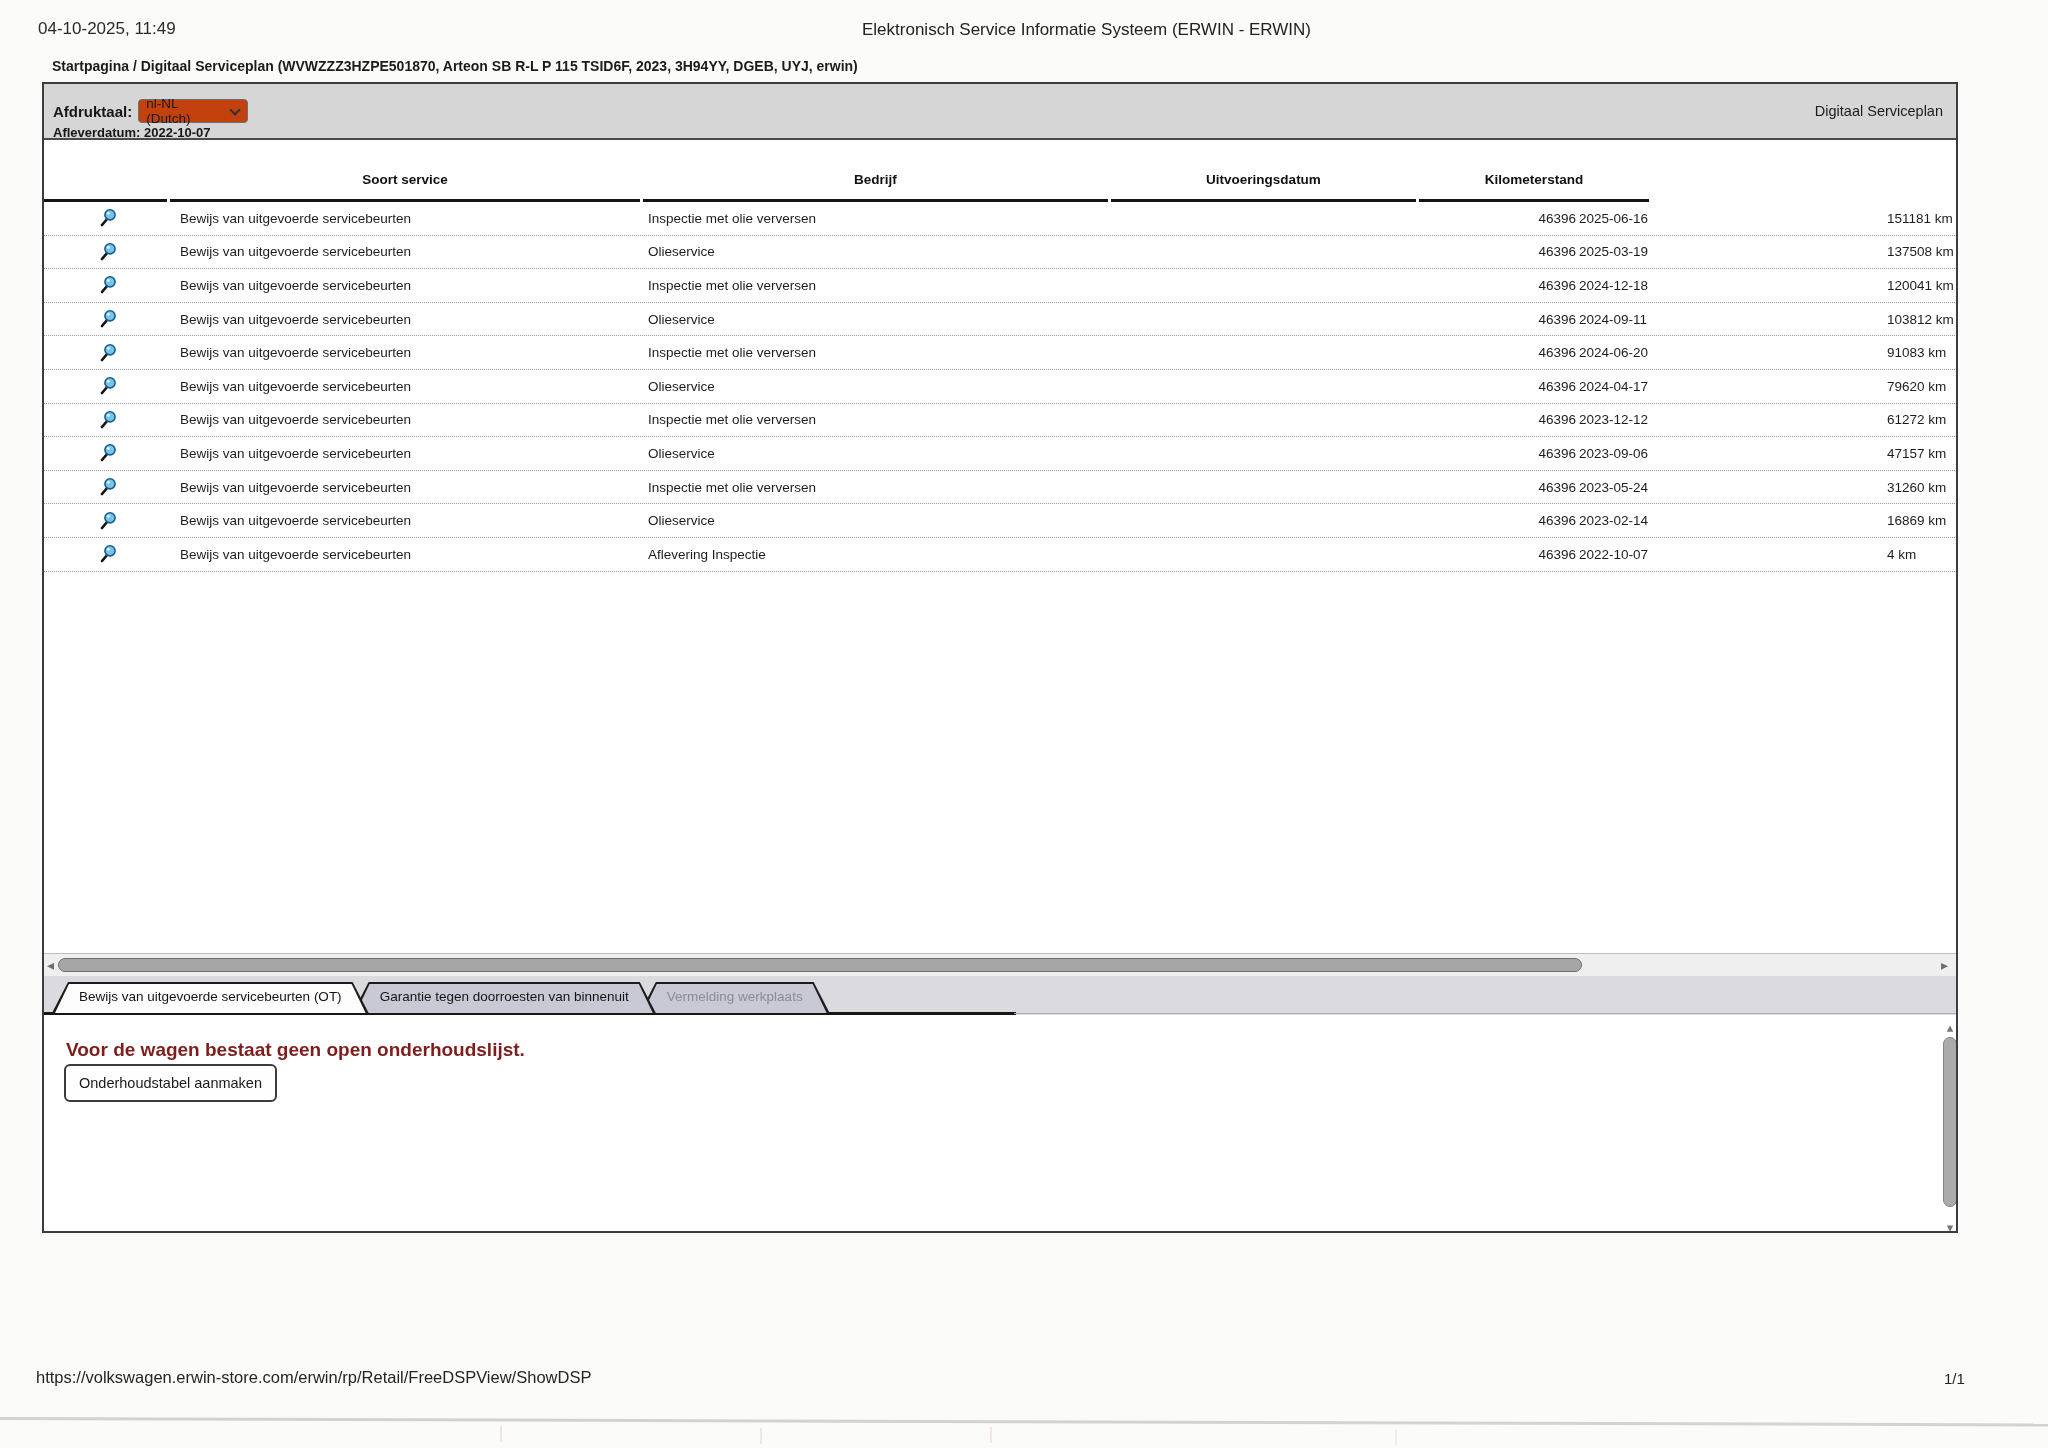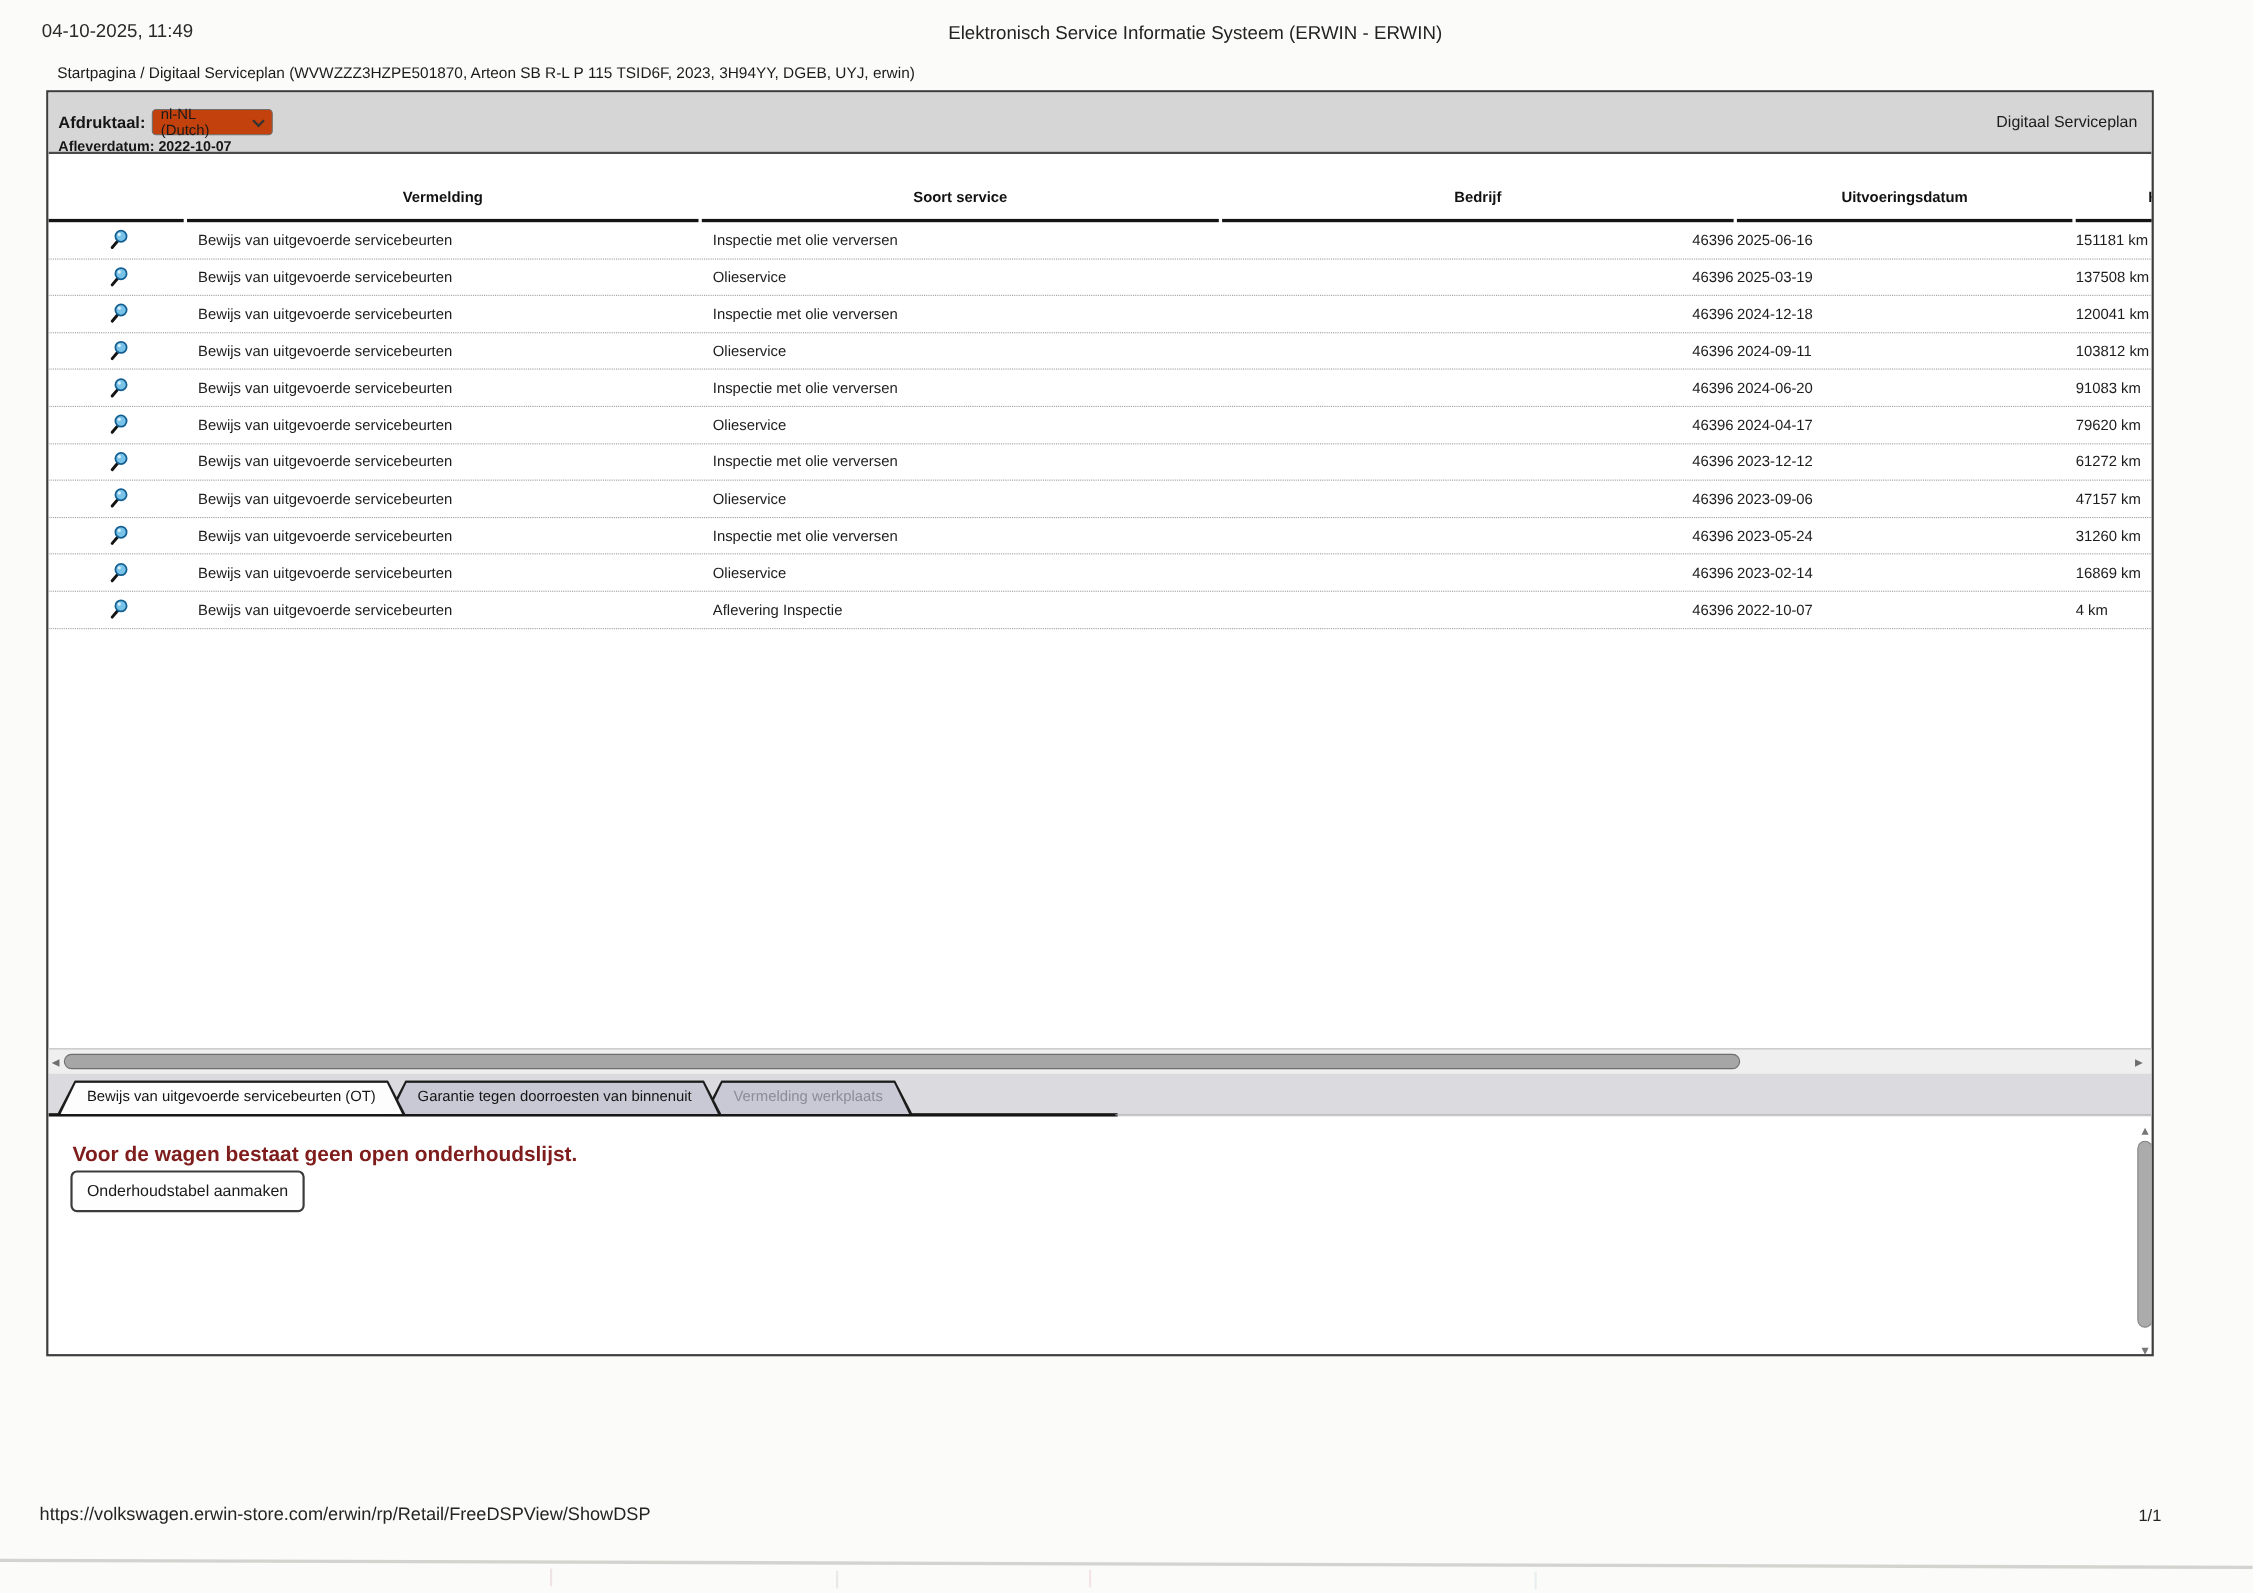--- a/index.html
+++ b/index.html
@@ -8,21 +8,21 @@
     position: relative;
     background: #fbfbf9;
     font-family: "Liberation Sans", sans-serif;
     color: #1e1e1e;
     overflow: hidden;
   }
 
   
   .datetime { position:absolute; left:38px; top:19px; font-size:17px; color:#2a2a2a; }
   .page-title { position:absolute; left:862px; top:20px; font-size:17px; color:#222; }
-  .breadcrumb { position:absolute; left:52px; top:58px; font-size:14px; font-weight:normal; color:#1b1b1b; white-space:nowrap; }
+  .breadcrumb { position:absolute; left:52px; top:58px; font-size:14px; font-weight:bold; color:#1b1b1b; white-space:nowrap; }
 
   
   .frame {
     position:absolute; left:42px; top:82px; width:1916px; height:1151px;
     border:2px solid #3d3d3d; background:#fff; overflow:hidden;
   }
 
   .topbar {
     position:absolute; left:0; top:0; width:100%; height:56px;
     background:#d6d6d6; border-bottom:2px solid #4a4a4a;
@@ -136,21 +136,20 @@
       <span class="chev"></span>
     </div>
     <span class="plan-label">Digitaal Serviceplan</span>
   </div>
 
   <div class="delivery">Afleverdatum: 2022-10-07</div>
 
   <div class="table-scroll">
     <div class="thead" id="thead">
         <div class="th w1"></div>
-        <div class="th w2">Vermelding</div>
         <div class="th w3">Soort service</div>
         <div class="th w4">Bedrijf</div>
         <div class="th w5">Uitvoeringsdatum</div>
         <div class="th w6">Kilometerstand</div>
       </div>
     <div class="tbody" id="tbody">
   <div class="trow">
     <div class="c w1">
       <span class="mag">
         <svg width="18" height="20" viewBox="0 0 18 20">

